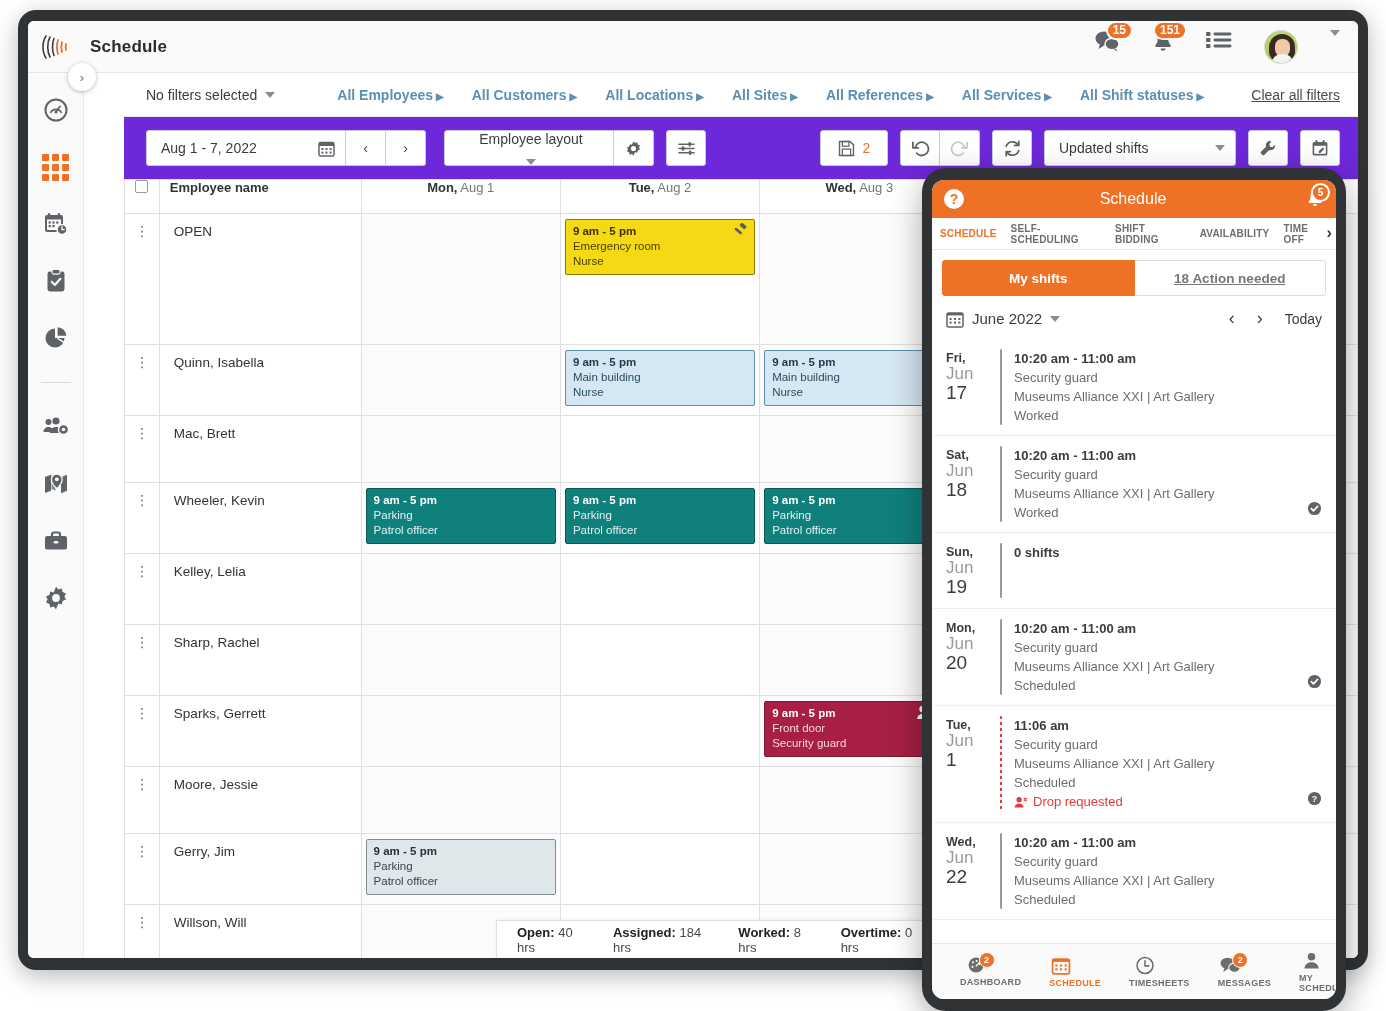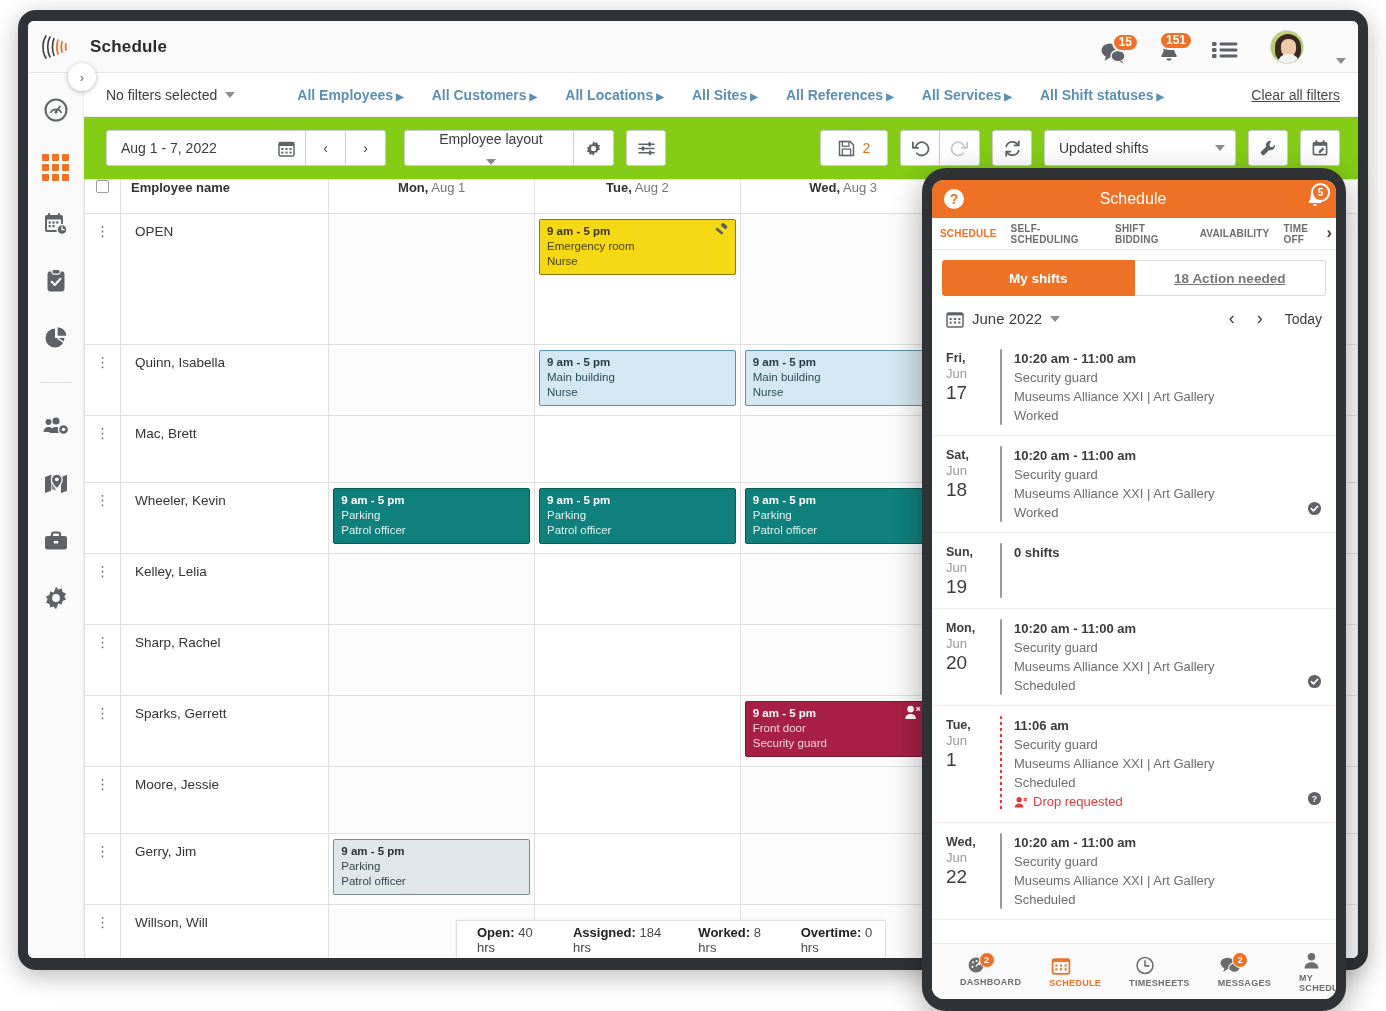--- a/index.html
+++ b/index.html
@@ -30,21 +30,21 @@
 
   
   .appbar {
     height: 52px; background: #fafafa;
     border-bottom: 1px solid #e6e6e6;
     display: flex; align-items: center;
     position: relative;
   }
   .logo-cell { width: 56px; height: 52px; display:flex; align-items:center; justify-content:center; }
   .app-title { font-size: 17px; font-weight: bold; color: #2b2b2b; margin-left: 6px; letter-spacing:.2px;}
-  .appbar-right { margin-left: auto; display: flex; align-items: flex-end; gap: 32px; padding-right: 12px; }
+  .appbar-right { margin-left: auto; display: flex; align-items: flex-start; gap: 32px; padding-right: 18px; }
   .icon-badge-wrap { position: relative; display:flex; align-items:center; }
   .badge {
     position: absolute; top: -9px; right: -13px;
     background: #ee7126; color: #fff;
     border-radius: 11px; min-width: 24px; height: 19px;
     font-size: 12px; font-weight: bold;
     display: flex; align-items: center; justify-content: center;
     padding: 0 5px; border: 2px solid #fafafa;
   }
   .avatar {
@@ -79,35 +79,35 @@
     border-right: 1px solid #ececec;
     padding-top: 22px;
     display: flex; flex-direction: column; align-items: center; gap: 27px;
     flex: 0 0 56px;
   }
   .sb-item { width: 30px; height: 30px; display:flex; align-items:center; justify-content:center; color:#5f6368; }
   .sb-divider { width: 30px; height: 1px; background: #dcdcdc; margin: 2px 0; }
   .grid-icon { display:grid; grid-template-columns: repeat(3, 7px); grid-template-rows: repeat(3, 7px); gap:3px; }
   .grid-icon i { background:#ee7126; display:block; border-radius:1px; }
 
-  .content { flex: 1; display: flex; flex-direction: column; min-width: 0; position: relative; }
+  .content { flex: 1; display: flex; flex-direction: column; min-width: 0; position: relative; margin-left: 40px; }
 
   
   .filterbar {
     height: 44px; background: #fff; border-bottom: 1px solid #ececec;
     display: flex; align-items: center; padding: 0 18px 0 22px;
   }
   .nofilters { font-size: 14px; color: #3c3c3c; display:flex; align-items:center; gap:8px; }
   .filters-group { display:flex; align-items:center; gap: 28px; margin-left: 62px; }
   .filter-link { font-size: 14px; color: #5b8fb4; font-weight: bold; cursor:pointer; white-space:nowrap; }
   .filter-link .arr { font-size: 10px; margin-left: 3px; }
   .clear-filters { margin-left: auto; font-size: 14px; color: #4a4a4a; text-decoration: underline; white-space:nowrap;text-align:center;}
 
   
-  .toolbar { height: 62px; background: #84cc16; display:flex; align-items:center; padding: 0 18px 0 22px; gap: 0; }
+  .toolbar { height: 62px; background: #6d28d9; display:flex; align-items:center; padding: 0 18px 0 22px; gap: 0; }
   .btn {
     height: 36px; border: 1px solid #ccc; background: #fff; border-radius: 3px;
     display:flex; align-items:center; justify-content:center;
     font-size: 14px; color:#3c3c3c; cursor:pointer;
   }
   .btn-group { display:flex; }
   .btn-group .btn { border-radius:0; border-left-width:0; }
   .btn-group .btn:first-child { border-radius: 3px 0 0 3px; border-left-width:1px; }
   .btn-group .btn:last-child { border-radius: 0 3px 3px 0; }
   .date-field { width: 200px; justify-content: space-between; padding: 0 10px 0 14px; }
@@ -220,21 +220,21 @@
   .seg-btn.off { background:#fff; color:#777; border-radius: 0 3px 3px 0; border-left:none;text-decoration:underline;}
   .ph-monthrow {
     display:flex; align-items:center; padding: 8px 14px 10px 14px; font-size: 14px; color:#3c3c3c; gap:8px;
   }
   .ph-month { font-size: 15px; }
   .ph-mr-right { margin-left:auto; display:flex; align-items:center; gap: 22px; }
   .ph-list { flex:1; overflow:hidden; }
   .ph-row { display:flex; padding: 10px 12px 10px 14px; border-bottom:1px solid #eee; position:relative; }
   .ph-date { width: 54px; flex:0 0 54px; padding-top: 1px; }
   .ph-dow { font-size: 12.5px; font-weight:bold; color:#3c3c3c; line-height:16px;}
-  .ph-mon { font-size: 13px; color:#9a9a9a; line-height:16px;}
+  .ph-mon { font-size: 17px; color:#9a9a9a; line-height:16px;}
   .ph-day { font-size: 19px; color:#3c3c3c; line-height:22px; }
   .ph-bar { width: 2px; background:#9a9a9a; margin-right: 12px; flex:0 0 2px; border-radius:1px;}
   .ph-bar.dotted { background: repeating-linear-gradient(to bottom, #e03b3b 0 3px, transparent 3px 6px); }
   .ph-det { flex:1; min-width:0; }
   .ph-time { font-size: 13px; font-weight:bold; color:#3c3c3c; line-height:19px;}
   .ph-sub { font-size: 13px; color:#6d6d6d; line-height:19px; }
   .ph-drop { font-size: 13px; color:#e03b3b; display:flex; align-items:center; gap:5px; line-height:20px;}
   .ph-status-ic { position:absolute; right: 14px; bottom: 12px; }
   .ph-nav {
     height: 56px; background:#fafafa; border-top:1px solid #e6e6e6;

